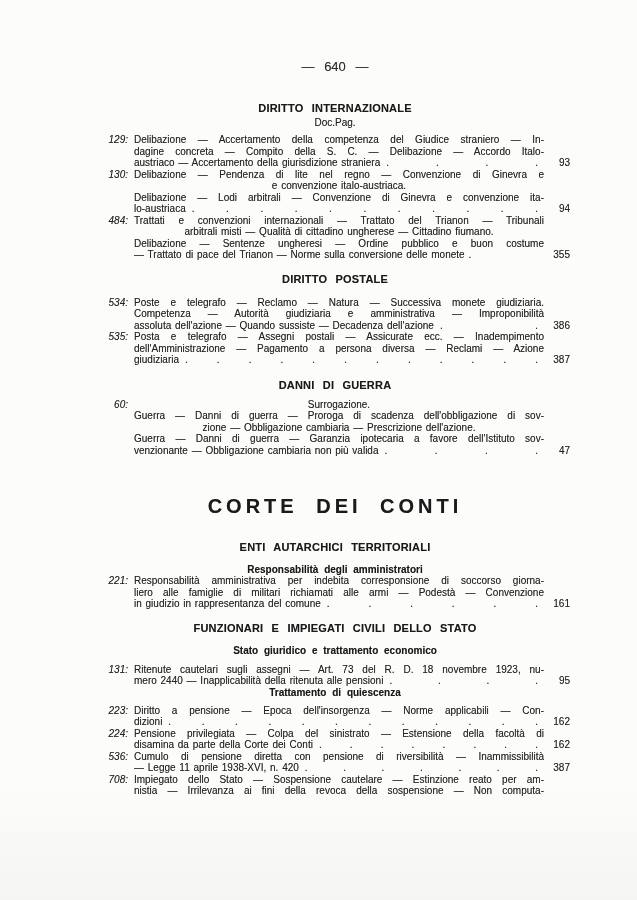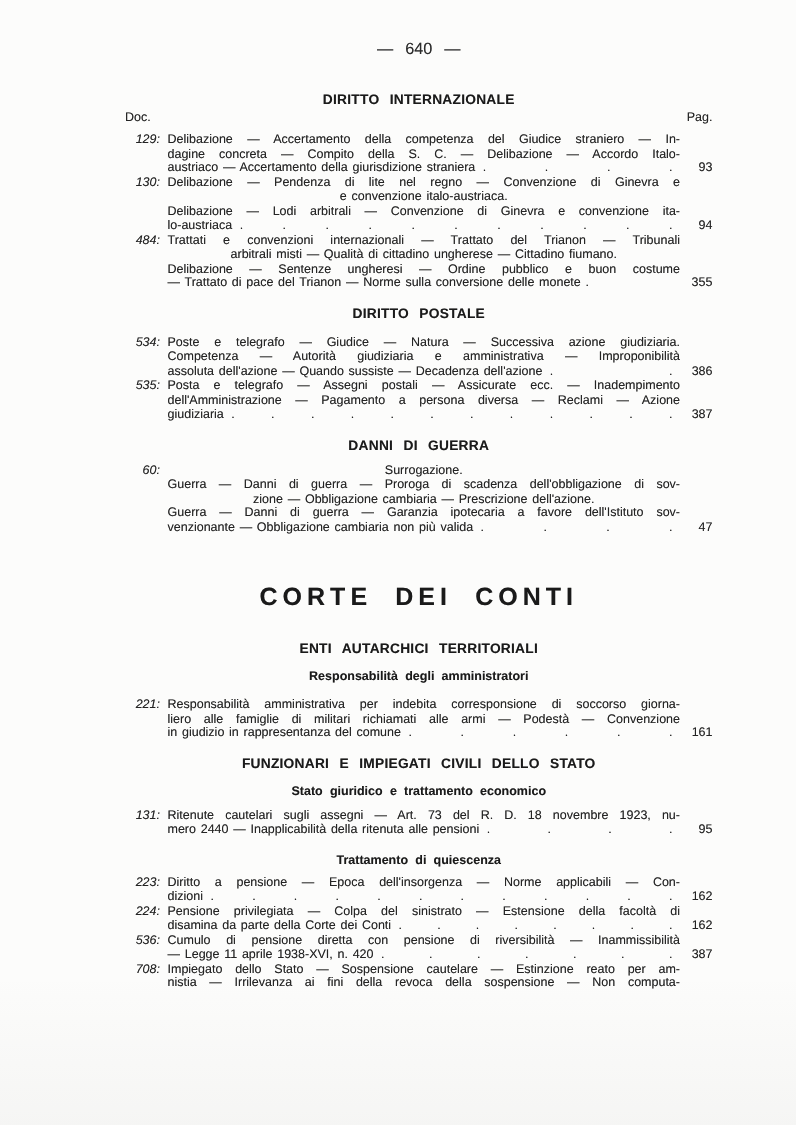--- a/index.html
+++ b/index.html
@@ -8,32 +8,32 @@
     background: #fcfcfb; overflow: hidden;
     font-family: "Liberation Sans", "DejaVu Sans", sans-serif;
     color: #242424;
     text-shadow: 0 0 0.4px rgba(40,40,40,0.45);
   }
   .page::after { 
     content:""; position:absolute; left:0; right:0; bottom:0; height:120px;
     background: linear-gradient(to bottom, rgba(120,120,115,0) 0%, rgba(120,120,115,0.05) 100%);
     pointer-events:none;
   }
-  .content { position: absolute; left: 100px; top: 32px; width: 470px; }
+  .content { position: absolute; left: 100px; top: 60px; width: 470px; }
 
   .pgnum { text-align: center; font-size: 13px; line-height: 13px; word-spacing: 6px; color:#2c2c2c; }
 
   .h-sec  { text-align: center; font-size: 11px; line-height: 11px; font-weight: bold;
             word-spacing: 5px; letter-spacing: 0.2px; color:#1a1a1a; }
   .h-part { text-align: center; font-size: 20px; line-height: 20px; font-weight: bold;
             letter-spacing: 4px; word-spacing: 9px; color:#1a1a1a; }
   .h-sub  { text-align: center; font-size: 10px; line-height: 11px; font-weight: bold;
             word-spacing: 3px; color:#1a1a1a; }
 
-  .colrow { display: flex; justify-content: space-between; font-size: 10px; line-height: 11px; margin-top: 3px; }
+  .colrow { display: flex; justify-content: center; font-size: 10px; line-height: 11px; margin-top: 3px; }
 
   .entries { }
   .entry { display: flex; font-size: 10px; line-height: 11.5px; word-spacing: 1px; }
   .doc   { flex: 0 0 28px; text-align: right; white-space: nowrap; font-style: italic; }
   .ebody { flex: 1 1 auto; margin-left: 6px; min-width: 0; }
 
   .ln { display: flex; justify-content: space-between; }
   .lt { white-space: nowrap; text-align: right; }
   .lt.fill  { flex: 1 1 auto; white-space: normal; text-align: justify; text-align-last: justify; }
   .lt.plain { flex: 1 1 auto; white-space: normal; text-align: center; }
@@ -128,21 +128,21 @@
         </span>
       </div>
     </div>
 
     <div class="h-sec" style="margin-top:13px;margin-bottom:12px">DIRITTO POSTALE</div>
     <div class="entries">
       <div class="entry">
         <span class="doc">534:</span>
         <span class="ebody">
           <span class="ln">
-              <span class="lt fill">Poste e telegrafo — Giudice — Natura — Successiva azione giudiziaria.</span>
+              <span class="lt fill">Poste e telegrafo — Reclamo — Natura — Successiva monete giudiziaria.</span>
               <span class="dots"></span>
               <span class="pg"></span>
             </span>
           <span class="ln">
               <span class="lt fill">Competenza — Autorità giudiziaria e amministrativa — Improponibilità</span>
               <span class="dots"></span>
               <span class="pg"></span>
             </span>
           <span class="ln">
               <span class="lt">assoluta dell'azione — Quando sussiste — Decadenza dell'azione</span>
@@ -203,21 +203,21 @@
               <span class="dots">. . . .</span>
               <span class="pg">47</span>
             </span>
         </span>
       </div>
     </div>
 
     <div class="h-part" style="margin-top:40px;margin-bottom:26px">CORTE DEI CONTI</div>
 
     <div class="h-sec" style="margin-bottom:11px">ENTI AUTARCHICI TERRITORIALI</div>
-    <div class="h-sub" style="margin-bottom:11px">Responsabilità degli amministratori</div>
+    <div class="h-sub" style="">Responsabilità degli amministratori</div>
 
     <div class="entries">
       <div class="entry">
         <span class="doc">221:</span>
         <span class="ebody">
           <span class="ln">
               <span class="lt fill">Responsabilità amministrativa per indebita corresponsione di soccorso giorna-</span>
               <span class="dots"></span>
               <span class="pg"></span>
             </span>
@@ -249,21 +249,21 @@
             </span>
           <span class="ln">
               <span class="lt">mero 2440 — Inapplicabilità della ritenuta alle pensioni</span>
               <span class="dots">. . . .</span>
               <span class="pg">95</span>
             </span>
         </span>
       </div>
     </div>
 
-    <div class="h-sub" style="margin-top:13px;margin-bottom:7px">Trattamento di quiescenza</div>
+    <div class="h-sub" style="margin-bottom:7px">Trattamento di quiescenza</div>
 
     <div class="entries">
       <div class="entry">
         <span class="doc">223:</span>
         <span class="ebody">
           <span class="ln">
               <span class="lt fill">Diritto a pensione — Epoca dell'insorgenza — Norme applicabili — Con-</span>
               <span class="dots"></span>
               <span class="pg"></span>
             </span>

